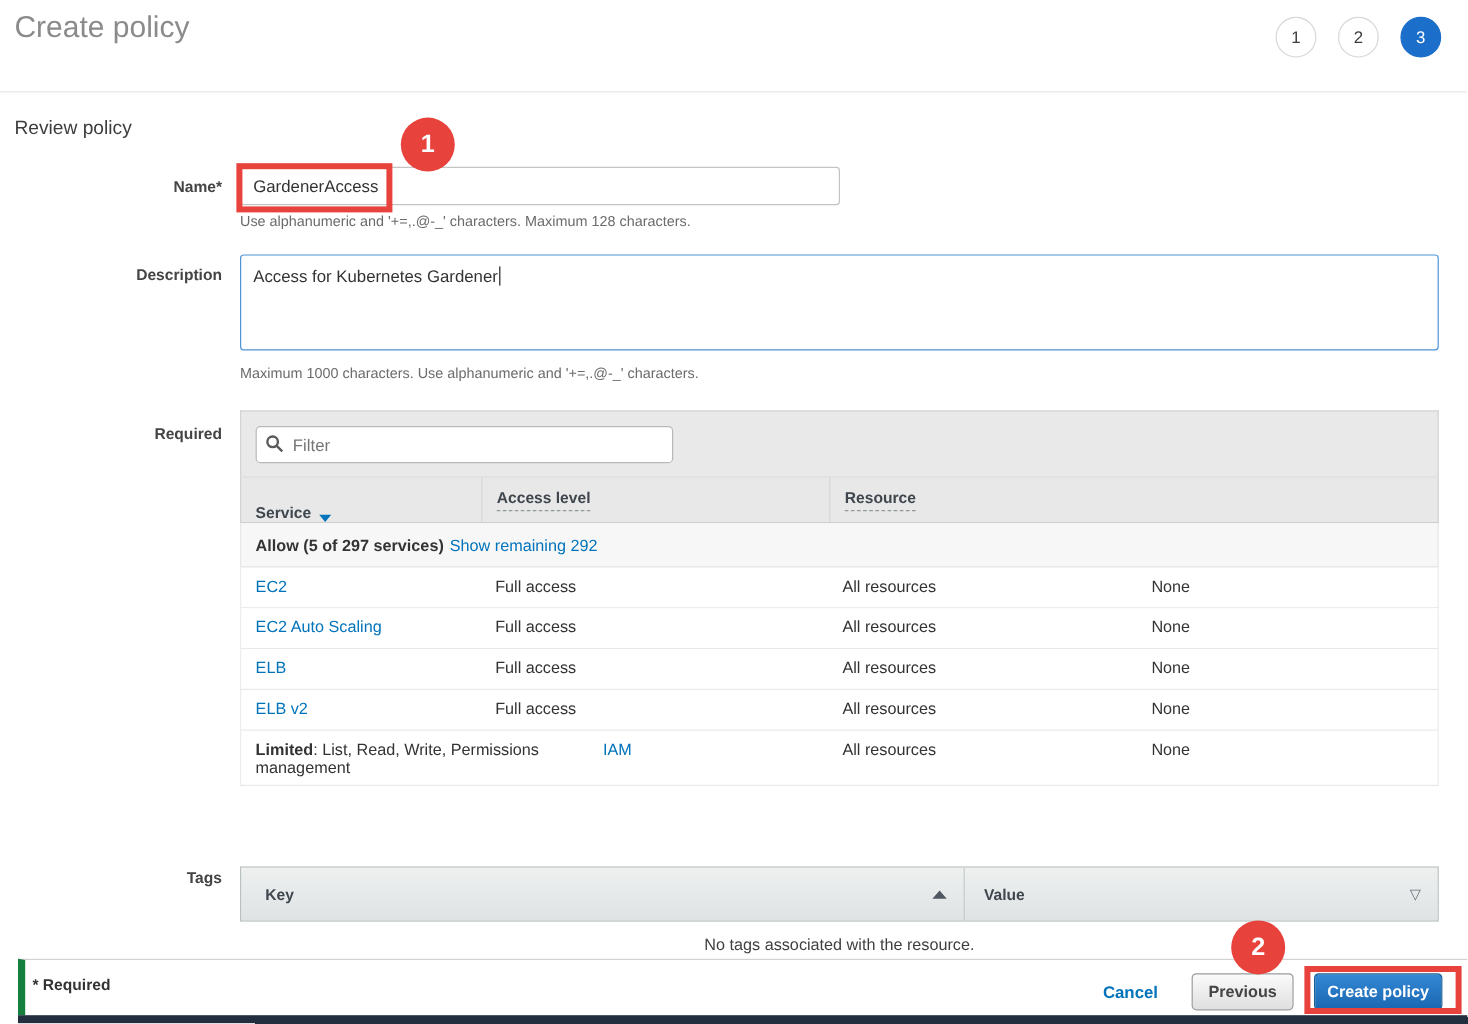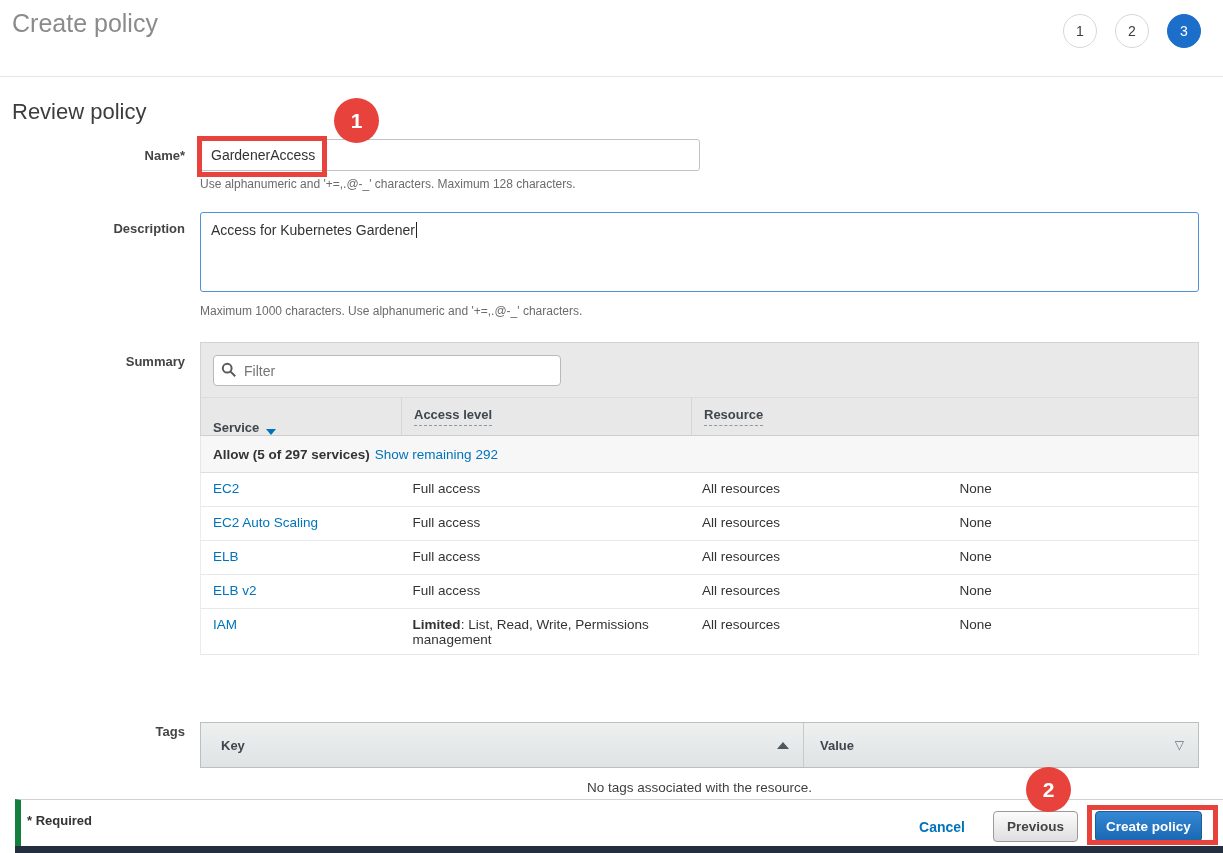--- a/index.html
+++ b/index.html
@@ -7,21 +7,21 @@
   body { font-family:"Liberation Sans", sans-serif; color:#333; }
   .stage { position:relative; width:1223px; height:853px; background:#fff; overflow:hidden; }
 
   
   .page-title { position:absolute; left:12px; top:9px; font-size:25px; font-weight:400; color:#8b8b8b; }
   .steps { position:absolute; left:1063px; top:14px; display:flex; gap:18px; }
   .step { width:34px; height:34px; border-radius:50%; background:#fff; border:1px solid #d7d7d7;
           display:flex; align-items:center; justify-content:center; font-size:14px; color:#3c3c3c; }
   .step.active { background:#1b6ec9; border-color:#1b6ec9; color:#fff; }
   .divider { position:absolute; left:0; top:76px; width:1223px; height:0; border-top:1px solid #e6e6e6; }
-  .section-title { position:absolute; left:12px; top:99px; font-size:22px; font-weight:400; color:#3d3d3d; }
+  .section-title { position:absolute; left:12px; top:99px; font-size:16px; font-weight:400; color:#3d3d3d; }
 
   
   .flabel { position:absolute; left:0; width:185px; text-align:right; font-size:13px; font-weight:700; color:#444; }
   .helper { position:absolute; left:200px; font-size:12px; color:#6b6b6b; }
 
   
   .name-input { position:absolute; left:200px; top:139px; width:500px; height:32px;
                 border:1px solid #c3c3c3; border-radius:3px; padding:0 10px; font-size:14px; color:#333;
                 font-family:"Liberation Sans", sans-serif; outline:none; background:#fff; }
 
@@ -115,21 +115,21 @@
   <div class="section-title">Review policy</div>
 
   <div class="flabel" style="top:148px;">Name*</div>
   <input class="name-input" type="text" value="GardenerAccess" style="">
   <div class="helper" style="top:177px;">Use alphanumeric and '+=,.@-_' characters. Maximum 128 characters.</div>
 
   <div class="flabel" style="top:221px;">Description</div>
   <div class="desc-box"><span>Access for Kubernetes Gardener</span><span class="caret"></span></div>
   <div class="helper" style="top:304px;">Maximum 1000 characters. Use alphanumeric and '+=,.@-_' characters.</div>
 
-  <div class="flabel" style="top:354px;">Summary</div>
+  <div class="flabel" style="top:354px;">Required</div>
   <div class="summary-panel">
     <div class="filter-area">
       <div class="filter-box">
         <svg class="search-icon" viewBox="0 0 16 16">
           <circle cx="6.2" cy="6.2" r="4.4" fill="none" stroke="#5a5a5a" stroke-width="2"></circle>
           <line x1="9.6" y1="9.6" x2="14.2" y2="14.2" stroke="#5a5a5a" stroke-width="2"></line>
         </svg>
         <input class="filter-input" type="text" placeholder="Filter" style="">
       </div>
     </div>
@@ -168,22 +168,22 @@
       <div class="td c-resource">All resources</div>
       <div class="td c-cond">None</div>
     </div>
     <div class="trow">
       <div class="td c-service svc"><a class="tlink">ELB v2</a></div>
       <div class="td c-access"><b></b><span>Full access</span></div>
       <div class="td c-resource">All resources</div>
       <div class="td c-cond">None</div>
     </div>
     <div class="trow">
+      <div class="td c-access"><b>Limited</b><span>: List, Read, Write, Permissions management</span></div>
       <div class="td c-service svc"><a class="tlink">IAM</a></div>
-      <div class="td c-access"><b>Limited</b><span>: List, Read, Write, Permissions management</span></div>
       <div class="td c-resource">All resources</div>
       <div class="td c-cond">None</div>
     </div>
   </div>
 
   <div class="flabel" style="top:724px;">Tags</div>
   <div class="tags-header">
     <div class="tg-key">
       <span>Key</span>
       <span class="spacer"></span>

